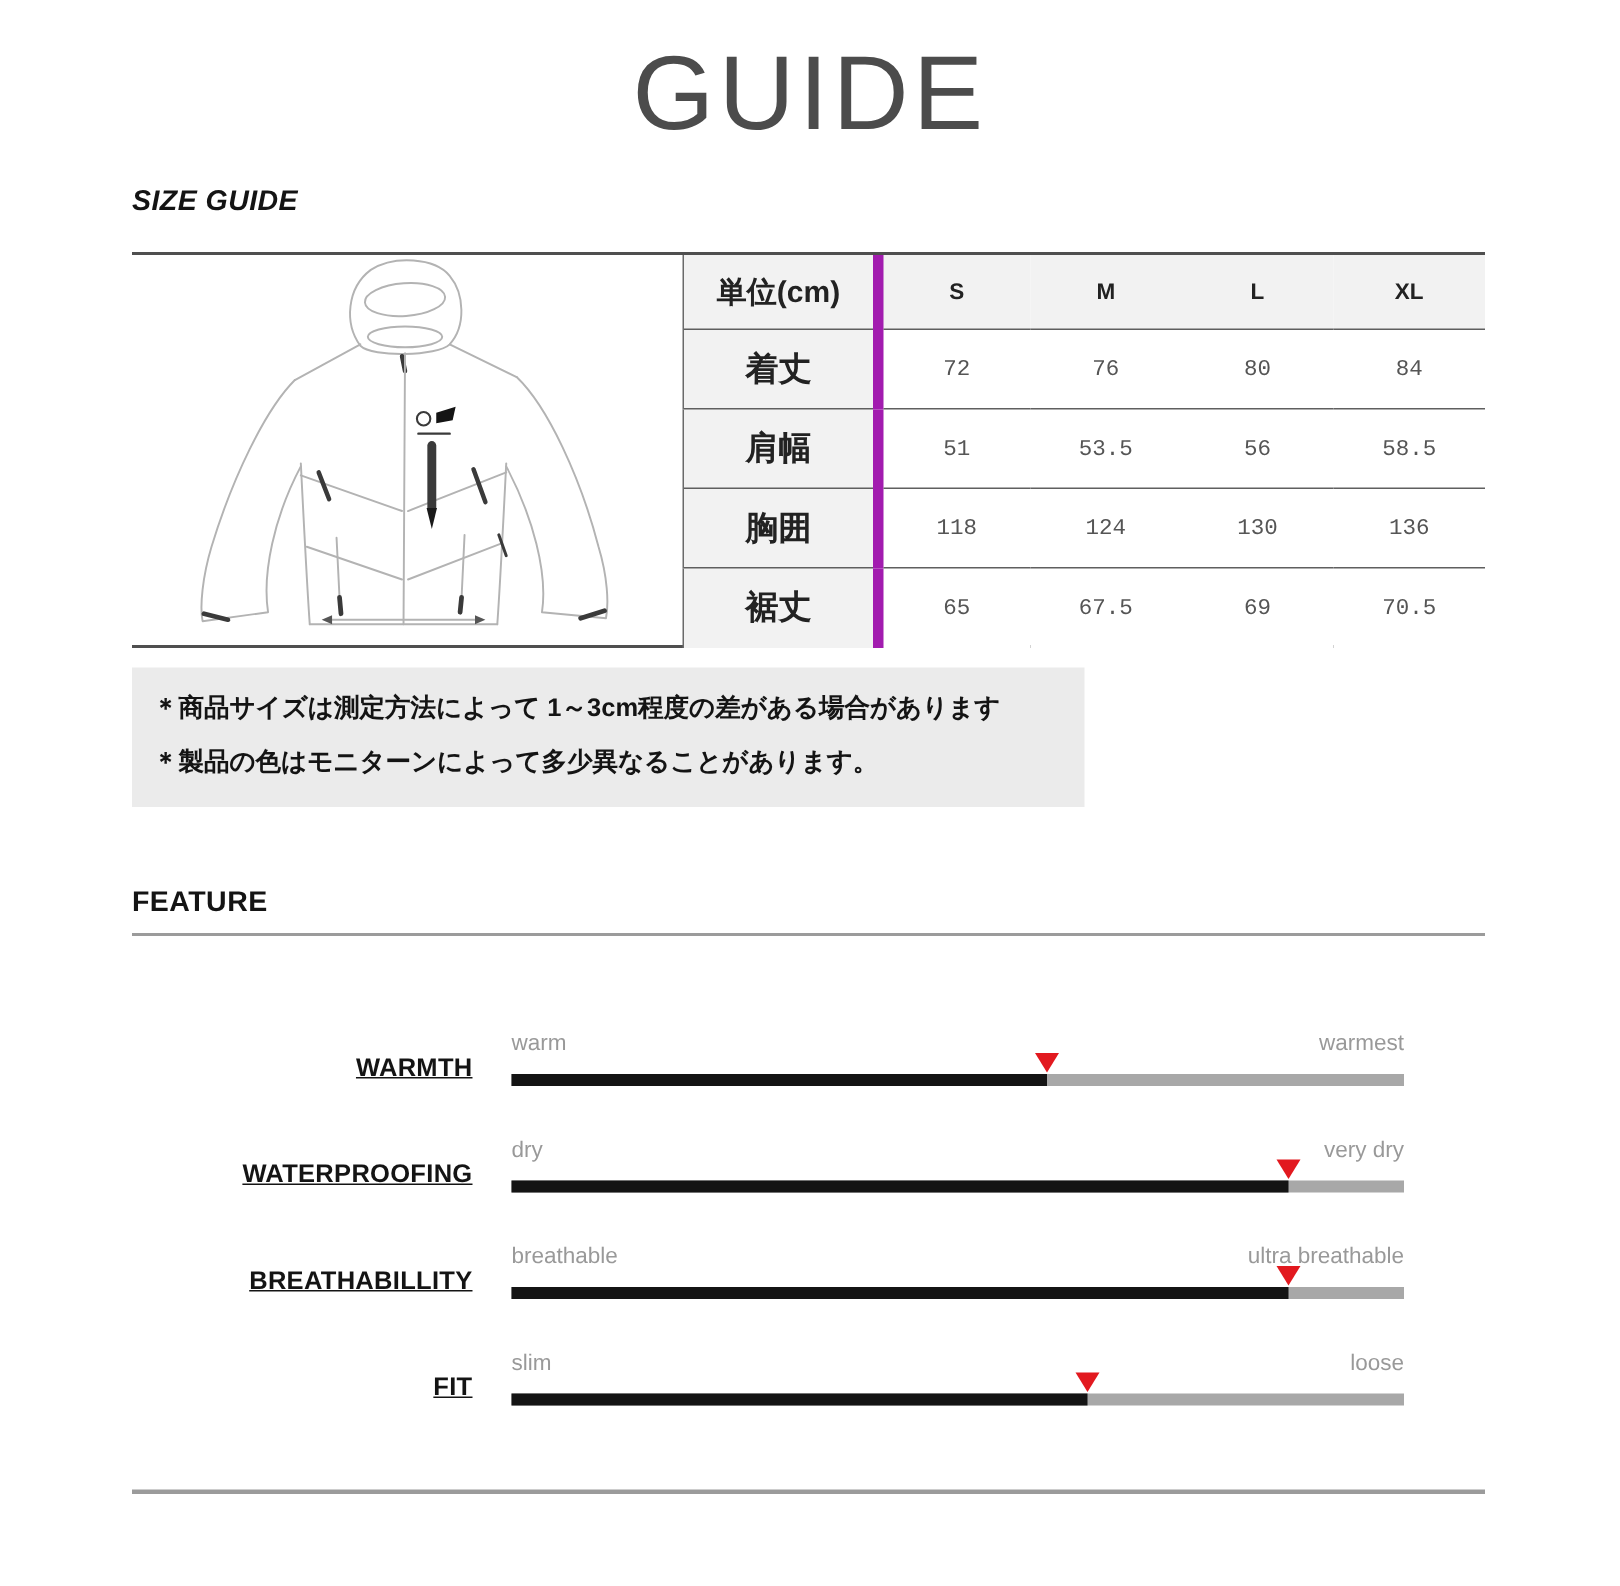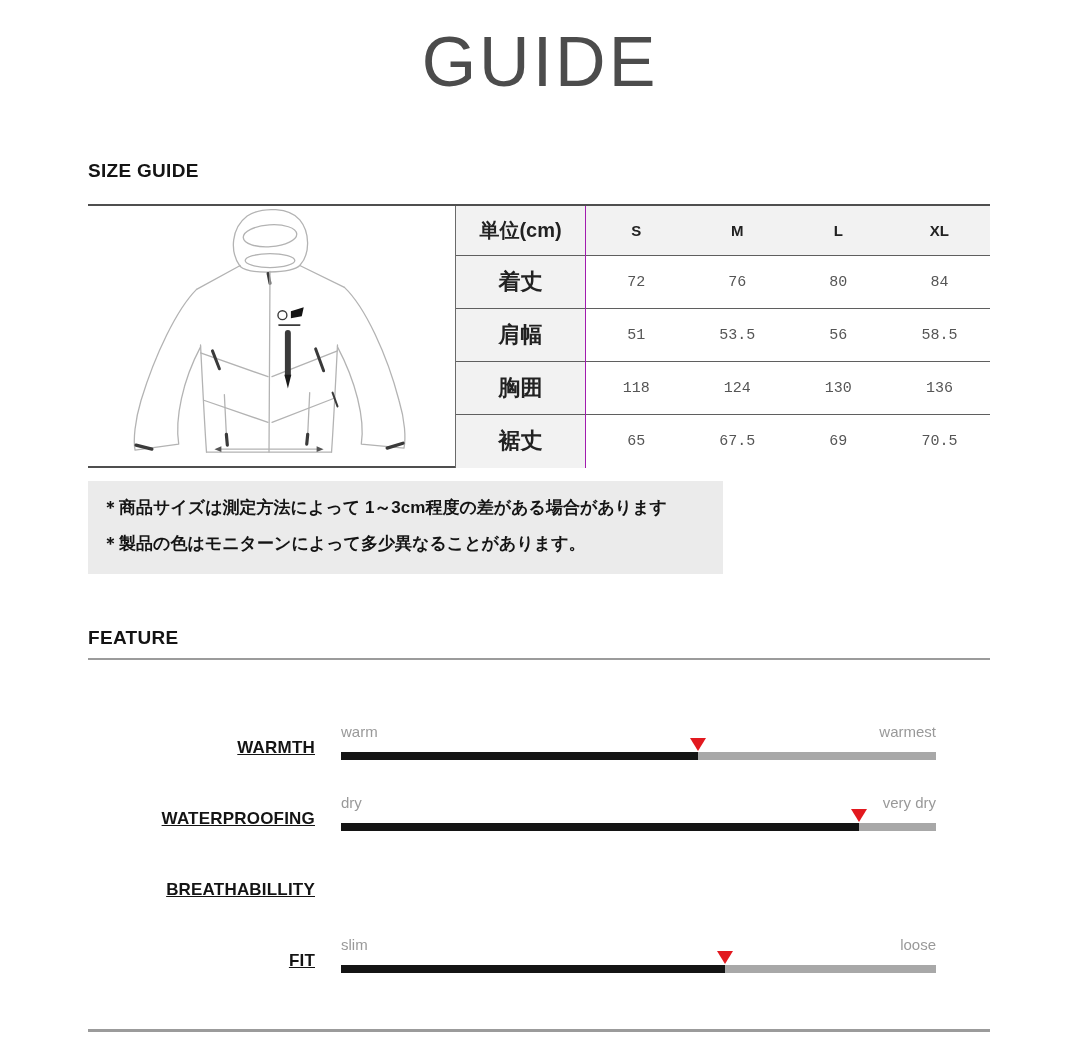--- a/index.html
+++ b/index.html
@@ -25,42 +25,42 @@
     font-size:70px;
     font-weight:300;
     letter-spacing:3px;
     color:#4c4c4c;
     line-height:1.05;
   }
   .content{margin-left:88px;width:902px;}
   .section-heading{
     font-size:19px;font-weight:bold;color:#141414;letter-spacing:.3px;
   }
-  .sg-heading{margin-top:60px;}
+  .sg-heading{margin-top:24px;font-style:italic;}
   
   .guide-box{
     margin-top:22px;
     border-top:2px solid var(--line-dark);
     border-bottom:2px solid var(--line-dark);
     display:flex;
     height:264px;
   }
   .jacket-area{width:367px;position:relative;}
   .jacket-area svg{display:block;width:100%;height:100%;}
   table.size-table{
     width:535px;border-collapse:collapse;table-layout:fixed;height:260px;
   }
   .size-table col.c-unit{width:130px;}
   .size-table th,.size-table td{
     text-align:center;vertical-align:middle;padding:0;
   }
   .size-table .lbl{
     background:var(--cell-bg);
     border-left:1px solid #6a6a6a;
-    border-right:1px solid #a21caf;
+    border-right:7px solid #a21caf;
     font-weight:bold;color:#222;
   }
   .size-table thead .lbl{font-size:20px;}
   .size-table thead th.szh{
     background:var(--cell-bg);font-size:15px;font-weight:bold;color:#222;
   }
   .size-table thead tr{height:50px;}
   .size-table tbody tr{height:53px;}
   .size-table tbody .lbl{font-size:22px;}
   .size-table tbody td.val{font-size:15px;color:#555;background:#fff;font-weight:normal;}
@@ -236,20 +236,28 @@
         <span class="range-label max">very dry</span>
         <div class="bar-track">
           <div class="bar-fill" style="width: 87%;"></div>
           <div class="marker" style="left: 87%;"></div>
         </div>
       </div>
     </div>
 
     <div class="feature-row">
       <div class="feature-label">BREATHABILLITY</div>
+      <div class="bar-zone">
+        <span class="range-label min">breathable</span>
+        <span class="range-label max">ultra breathable</span>
+        <div class="bar-track">
+          <div class="bar-fill" style="width: 87%;"></div>
+          <div class="marker" style="left: 87%;"></div>
+        </div>
+      </div>
     </div>
 
     <div class="feature-row">
       <div class="feature-label">FIT</div>
       <div class="bar-zone">
         <span class="range-label min">slim</span>
         <span class="range-label max">loose</span>
         <div class="bar-track">
           <div class="bar-fill" style="width: 64.5%;"></div>
           <div class="marker" style="left: 64.5%;"></div>

